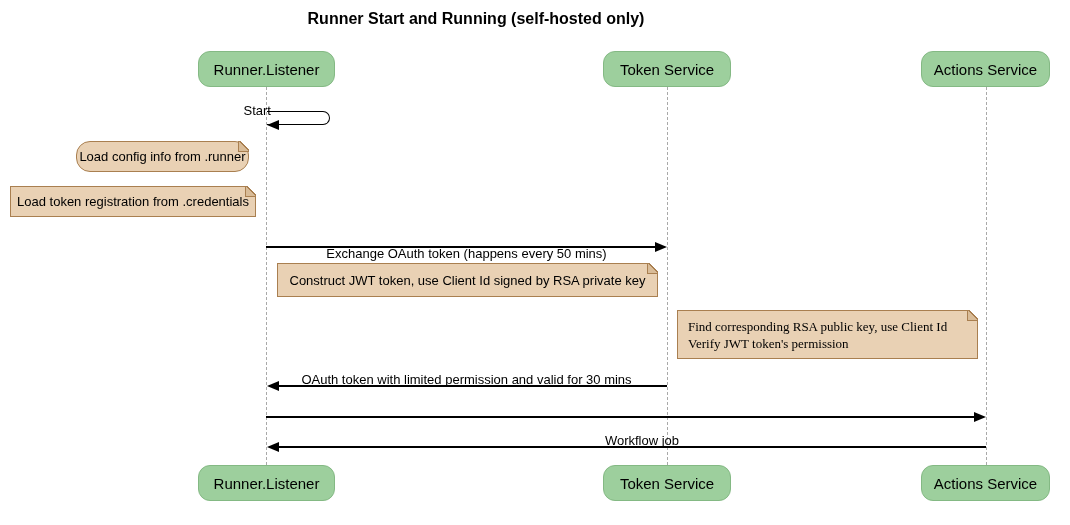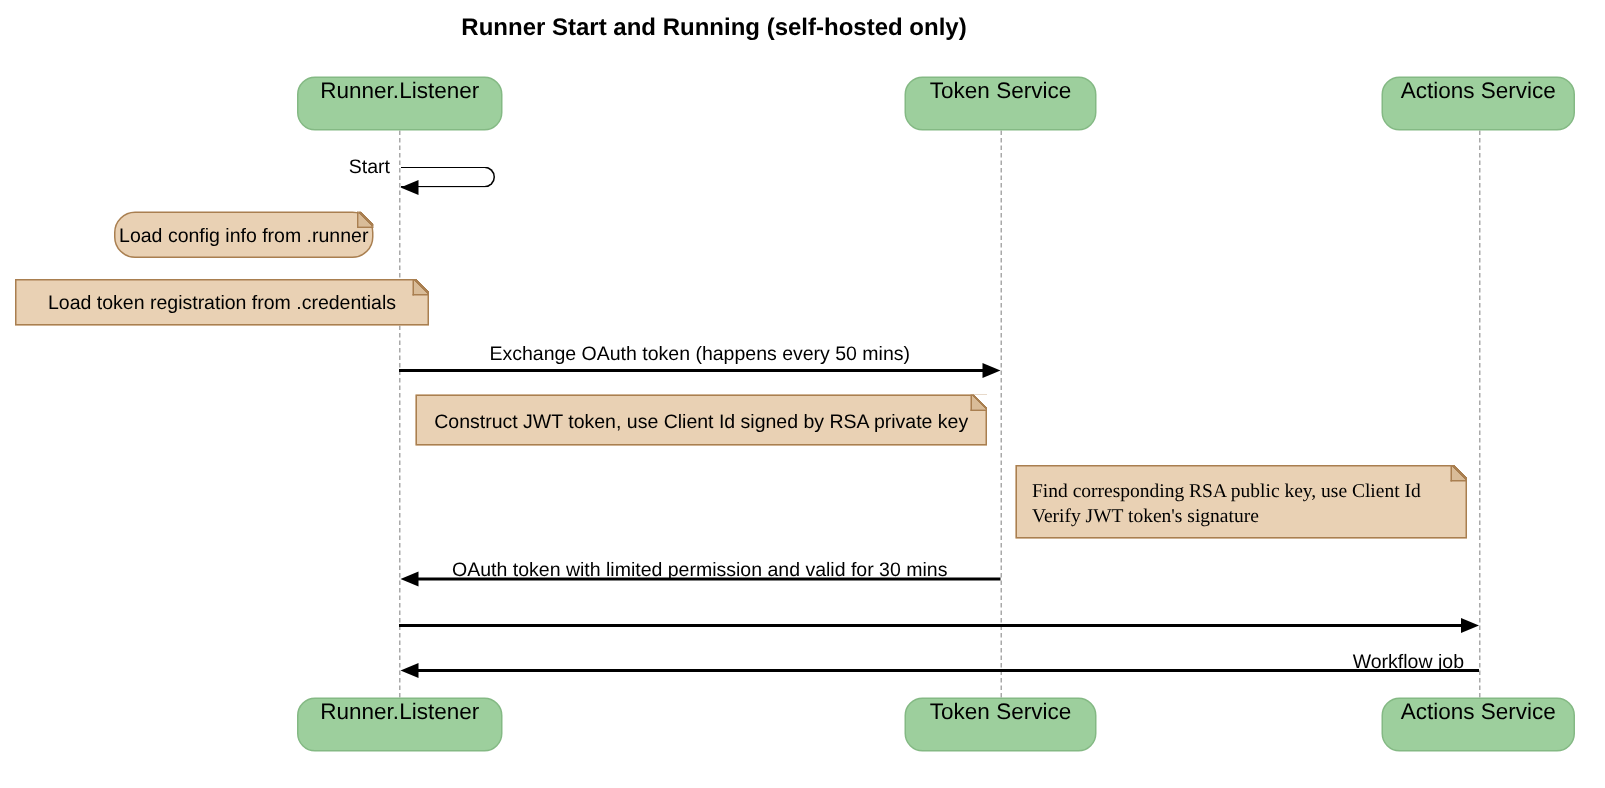--- a/index.html
+++ b/index.html
@@ -31,21 +31,21 @@
     font-size: 16px;
     font-weight: bold;
   }
   .actor {
     position: absolute;
     height: 36px;
     background: var(--actor-fill);
     border: 1px solid var(--actor-border);
     border-radius: 12px;
     display: flex;
-    align-items: flex-start;
+    align-items: center;
     justify-content: center;
     font-size: 15px;
   }
   .lifeline {
     position: absolute;
     top: 87px;
     height: 378px;
     width: 0;
     border-left: 1px dashed var(--lifeline);
   }
@@ -126,56 +126,56 @@
   <div class="actor" style="left:198px; top:51px; width:137px;">
     <span>Runner.Listener</span>
   </div>
   <div class="actor" style="left:603px; top:51px; width:128px;">
     <span>Token Service</span>
   </div>
   <div class="actor" style="left:921px; top:51px; width:129px;">
     <span>Actions Service</span>
   </div>
 
-  <div class="label" style="left:190px; top:103px; width:70px; text-align:right;">Start</div>
+  <div class="label" style="left:201px; top:103px; width:70px; text-align:right;">Start</div>
   <div class="self-loop"></div>
   <div class="arrow-left" style="left:267px; top:120px;"></div>
 
   <div class="note note-center" style="left:76px; top:141px; width:173px; height:31px;border-radius:14px;">
     <span class="fold"></span>
     <span>Load config info from .runner</span>
   </div>
-  <div class="note note-center" style="left:10px; top:186px; width:276px; height:31px;">
+  <div class="note note-center" style="left:10px; top:186px; width:246px; height:31px;">
     <span class="fold"></span>
     <span>Load token registration from .credentials</span>
   </div>
 
-  <div class="label msg-label" style="left:276px; top:228px; width:381px;">Exchange OAuth token (happens every 50 mins)</div>
+  <div class="label msg-label" style="left:276px; top:246px; width:381px;">Exchange OAuth token (happens every 50 mins)</div>
   <div class="line" style="left:266px; top:246px; width:390px;"></div>
   <div class="arrow-right" style="left:655px; top:242px;"></div>
 
   <div class="note note-center" style="left:277px; top:263px; width:381px; height:34px;">
     <span class="fold"></span>
     <span>Construct JWT token, use Client Id signed by RSA private key</span>
   </div>
 
   <div class="note note-multiline" style="left:677px; top:310px; width:301px; height:49px;font-family:Liberation Serif, serif;">
     <span class="fold"></span>
     <span style="display:block;">Find corresponding RSA public key, use Client Id</span>
-    <span style="display:block;">Verify JWT token's signature</span>
+    <span style="display:block;">Verify JWT token's permission</span>
   </div>
 
   <div class="label msg-label" style="left:276px; top:372px; width:381px;">OAuth token with limited permission and valid for 30 mins</div>
   <div class="line" style="left:277px; top:385px; width:390px;"></div>
   <div class="arrow-left" style="left:267px; top:381px;"></div>
 
   <div class="line" style="left:266px; top:416px; width:708px;"></div>
   <div class="arrow-right" style="left:974px; top:412px;"></div>
 
-  <div class="label msg-label" style="left:256px; top:433px; width:720px;text-align:right;">Workflow job</div>
+  <div class="label msg-label" style="left:282px; top:433px; width:720px;">Workflow job</div>
   <div class="line" style="left:278px; top:446px; width:708px;"></div>
   <div class="arrow-left" style="left:267px; top:442px;"></div>
 
   <div class="actor" style="left:198px; top:465px; width:137px;">
     <span>Runner.Listener</span>
   </div>
   <div class="actor" style="left:603px; top:465px; width:128px;">
     <span>Token Service</span>
   </div>
   <div class="actor" style="left:921px; top:465px; width:129px;">

